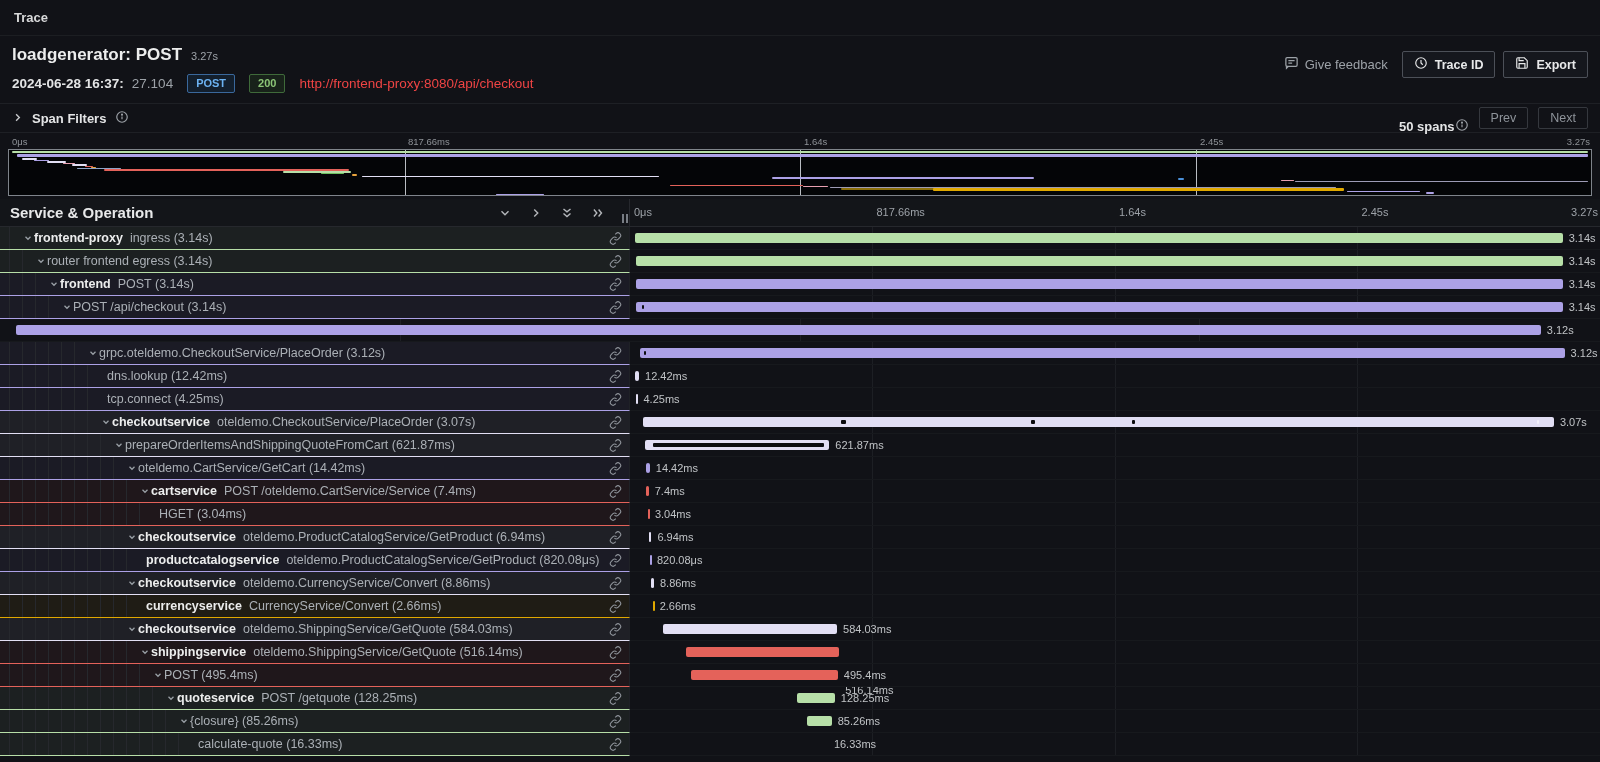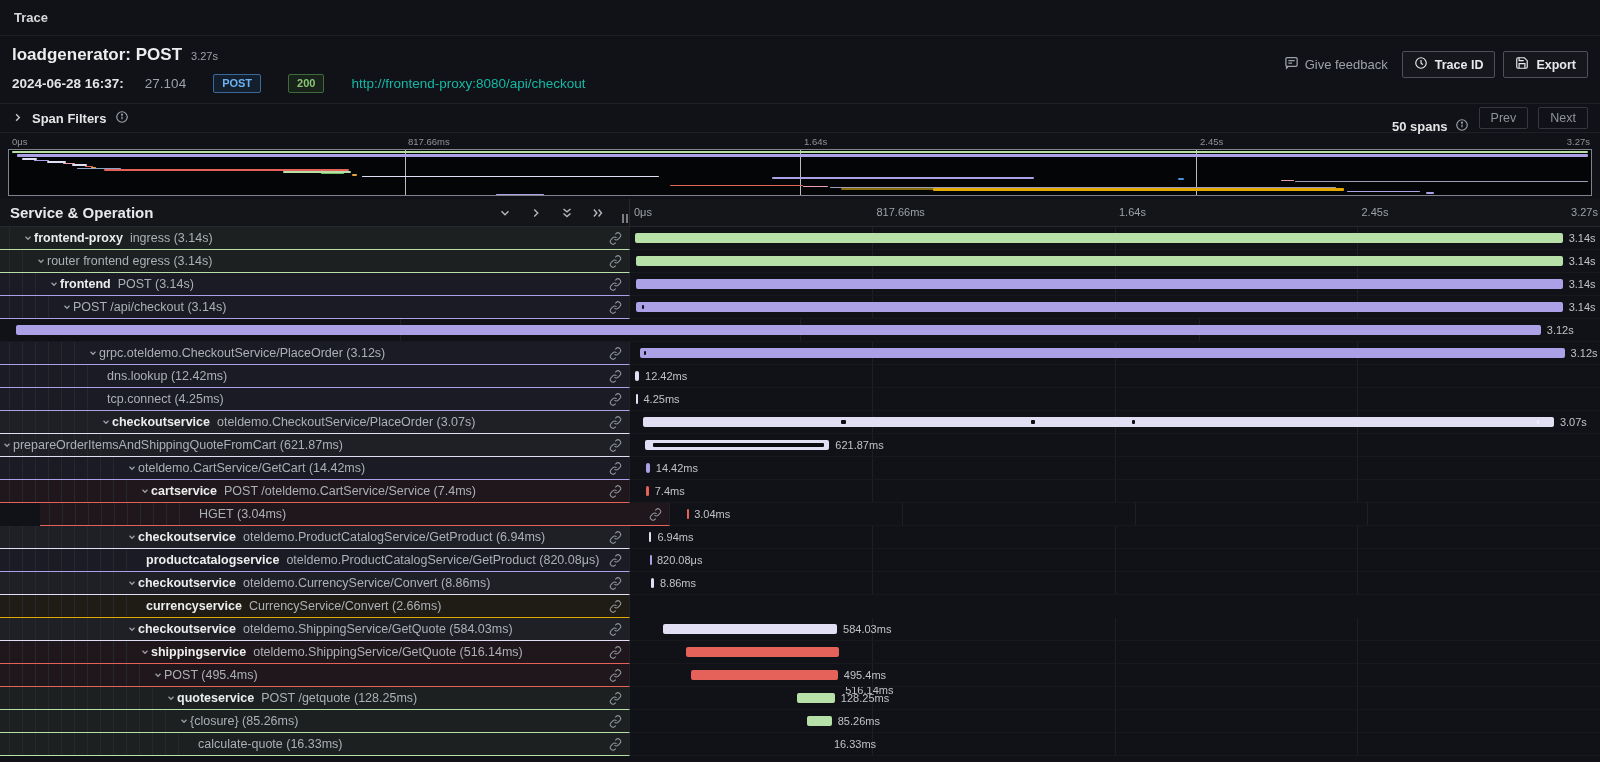--- a/index.html
+++ b/index.html
@@ -9,36 +9,36 @@
     background:#111217; color:#d8d9da;
     font-family:"Liberation Sans", sans-serif;
     -webkit-font-smoothing:antialiased;
   }
   .topbar { height:36px; display:flex; align-items:center; padding:0 14px;
     font-size:13px; font-weight:700; color:#d8d9da; border-bottom:1px solid #1c1e22; }
   .trace-header { display:flex; justify-content:space-between; padding:9px 12px 10px 12px; }
   .title-row { display:flex; align-items:baseline; gap:9px; }
   .trace-title { font-size:17px; font-weight:700; color:#eceded; margin:0; }
   .trace-dur { font-size:11px; color:#9da2a8; }
-  .meta-row { display:flex; align-items:center; gap:27px; margin-top:9px; font-size:13.5px; }
+  .meta-row { display:flex; align-items:center; gap:14px; margin-top:9px; font-size:13.5px; }
   .dt-main { color:#e4e5e6; font-weight:700; }
   .dt-frac { color:#9da2a8; margin-left:-6px; }
   .badge { font-size:11px; font-weight:700; padding:2px 8px; border-radius:2px; border:1px solid; line-height:13px; }
   .badge-post { color:#6cb2f2; border-color:#3a689c; background:#131f2d; }
   .badge-200 { color:#8cc577; border-color:#3f6a3a; background:#18221a; }
-  .url { color:#14b8a6; }
+  .url { color:#ef4444; }
   .header-actions { display:flex; gap:8px; align-items:flex-start; padding-top:6px; }
   .link-btn { display:flex; gap:6px; align-items:center; color:#9da2a8; font-size:13px; padding:4px 6px; cursor:pointer; }
   .btn { display:flex; gap:7px; align-items:center; background:#15171d; border:1px solid #4c5058;
     border-radius:2px; padding:4px 11px; font-size:12.5px; font-weight:700; color:#e8e9ea; cursor:pointer; }
   .filters-bar { height:30px; border-top:1px solid #1e2025; border-bottom:1px solid #1e2025;
     display:flex; justify-content:space-between; align-items:center; padding:0 12px; }
   .fb-left { display:flex; gap:9px; align-items:center; font-size:13px; font-weight:700; color:#e4e5e6; }
   .fb-right { display:flex; gap:10px; align-items:center; }
-  .spans-count { font-size:13px; font-weight:700; color:#e4e5e6; display:flex; gap:7px; align-items:center;margin-top:16px; }
+  .spans-count { font-size:13px; font-weight:700; color:#e4e5e6; display:flex; align-items:center;margin-top:16px; }
   .nav-btn { border:1px solid #35383e; border-radius:2px; padding:3px 11px; font-size:12.5px;
     color:#8e939a; background:transparent; cursor:pointer; }
   
   .minimap { padding:3px 8px 3px 8px; }
   .mm-labels { position:relative; height:13px; font-size:9.5px; color:#8e9297; }
   .mm-labels span { position:absolute; top:0; }
   .mm-map { position:relative; height:47px; background:#040507; border:1px solid #7f848b; overflow:hidden; }
   .mm-grid { position:absolute; top:0; bottom:0; width:1px; background:#b9bdc2; }
   .mm-seg { position:absolute; border-radius:1px; }
   
@@ -432,21 +432,21 @@
       <div class="row">
         <div class="cell-left" style="border-bottom-color: rgb(226, 223, 244); background: rgba(226, 223, 244, 0.07);">
           <div class="guide" style="left: 9px;"></div>
           <div class="guide" style="left: 22px;"></div>
           <div class="guide" style="left: 35px;"></div>
           <div class="guide" style="left: 48px;"></div>
           <div class="guide" style="left: 61px;"></div>
           <div class="guide" style="left: 74px;"></div>
           <div class="guide" style="left: 87px;"></div>
           <div class="guide" style="left: 100px;"></div>
-          <div style="display: flex; align-items: center;">
+          <div style="padding-left: 112px; display: flex; align-items: center;">
             <span class="row-chev">
               <svg width="10" height="10" viewBox="0 0 24 24" fill="none" stroke="#9aa0a6" stroke-width="3">
                 <path d="M6 9l6 6 6-6"></path>
               </svg>
             </span>
             <span class="op">prepareOrderItemsAndShippingQuoteFromCart (621.87ms)</span>
           </div>
           <span class="row-link"><svg width="13" height="13" viewBox="0 0 24 24" fill="none" stroke="#8e939a" stroke-width="2">
               <path d="M10 13a5 5 0 0 0 7.07 0l3-3a5 5 0 0 0-7.07-7.07l-1.5 1.5"></path>
               <path d="M14 11a5 5 0 0 0-7.07 0l-3 3a5 5 0 0 0 7.07 7.07l1.5-1.5"></path>
@@ -512,21 +512,21 @@
               <path d="M10 13a5 5 0 0 0 7.07 0l3-3a5 5 0 0 0-7.07-7.07l-1.5 1.5"></path>
               <path d="M14 11a5 5 0 0 0-7.07 0l-3 3a5 5 0 0 0 7.07 7.07l1.5-1.5"></path>
             </svg></span>
         </div>
         <div class="cell-right">
           <div class="bar" style="left: 1.7%; width: 0.23%; background: rgb(228, 98, 90);"></div>
           <div class="bar-label" style="left: calc(1.93% + 6px);">7.4ms</div>
         </div>
       </div>
       <div class="row">
-        <div class="cell-left" style="border-bottom-color: rgb(228, 98, 90); background: rgba(228, 98, 90, 0.07); margin-left: 40px;">
+        <div class="cell-left" style="border-bottom-color: rgb(228, 98, 90); background: rgba(228, 98, 90, 0.07);">
           <div class="guide" style="left: 9px;"></div>
           <div class="guide" style="left: 22px;"></div>
           <div class="guide" style="left: 35px;"></div>
           <div class="guide" style="left: 48px;"></div>
           <div class="guide" style="left: 61px;"></div>
           <div class="guide" style="left: 74px;"></div>
           <div class="guide" style="left: 87px;"></div>
           <div class="guide" style="left: 100px;"></div>
           <div class="guide" style="left: 113px;"></div>
           <div class="guide" style="left: 126px;"></div>
@@ -643,20 +643,24 @@
           <div class="guide" style="left: 113px;"></div>
           <div class="guide" style="left: 126px;"></div>
           <div style="padding-left: 146px; display: flex; align-items: center;">
             <span class="svc">currencyservice</span>
             <span class="op">CurrencyService/Convert (2.66ms)</span>
           </div>
           <span class="row-link"><svg width="13" height="13" viewBox="0 0 24 24" fill="none" stroke="#8e939a" stroke-width="2">
               <path d="M10 13a5 5 0 0 0 7.07 0l3-3a5 5 0 0 0-7.07-7.07l-1.5 1.5"></path>
               <path d="M14 11a5 5 0 0 0-7.07 0l-3 3a5 5 0 0 0 7.07 7.07l1.5-1.5"></path>
             </svg></span>
+        </div>
+        <div class="cell-right">
+          <div class="bar" style="left: 2.35%; width: 0.09%; background: rgb(224, 168, 0);"></div>
+          <div class="bar-label" style="left: calc(2.44% + 6px);">2.66ms</div>
         </div>
       </div>
       <div class="row">
         <div class="cell-left" style="border-bottom-color: rgb(226, 223, 244); background: rgba(226, 223, 244, 0.07);">
           <div class="guide" style="left: 9px;"></div>
           <div class="guide" style="left: 22px;"></div>
           <div class="guide" style="left: 35px;"></div>
           <div class="guide" style="left: 48px;"></div>
           <div class="guide" style="left: 61px;"></div>
           <div class="guide" style="left: 74px;"></div>

